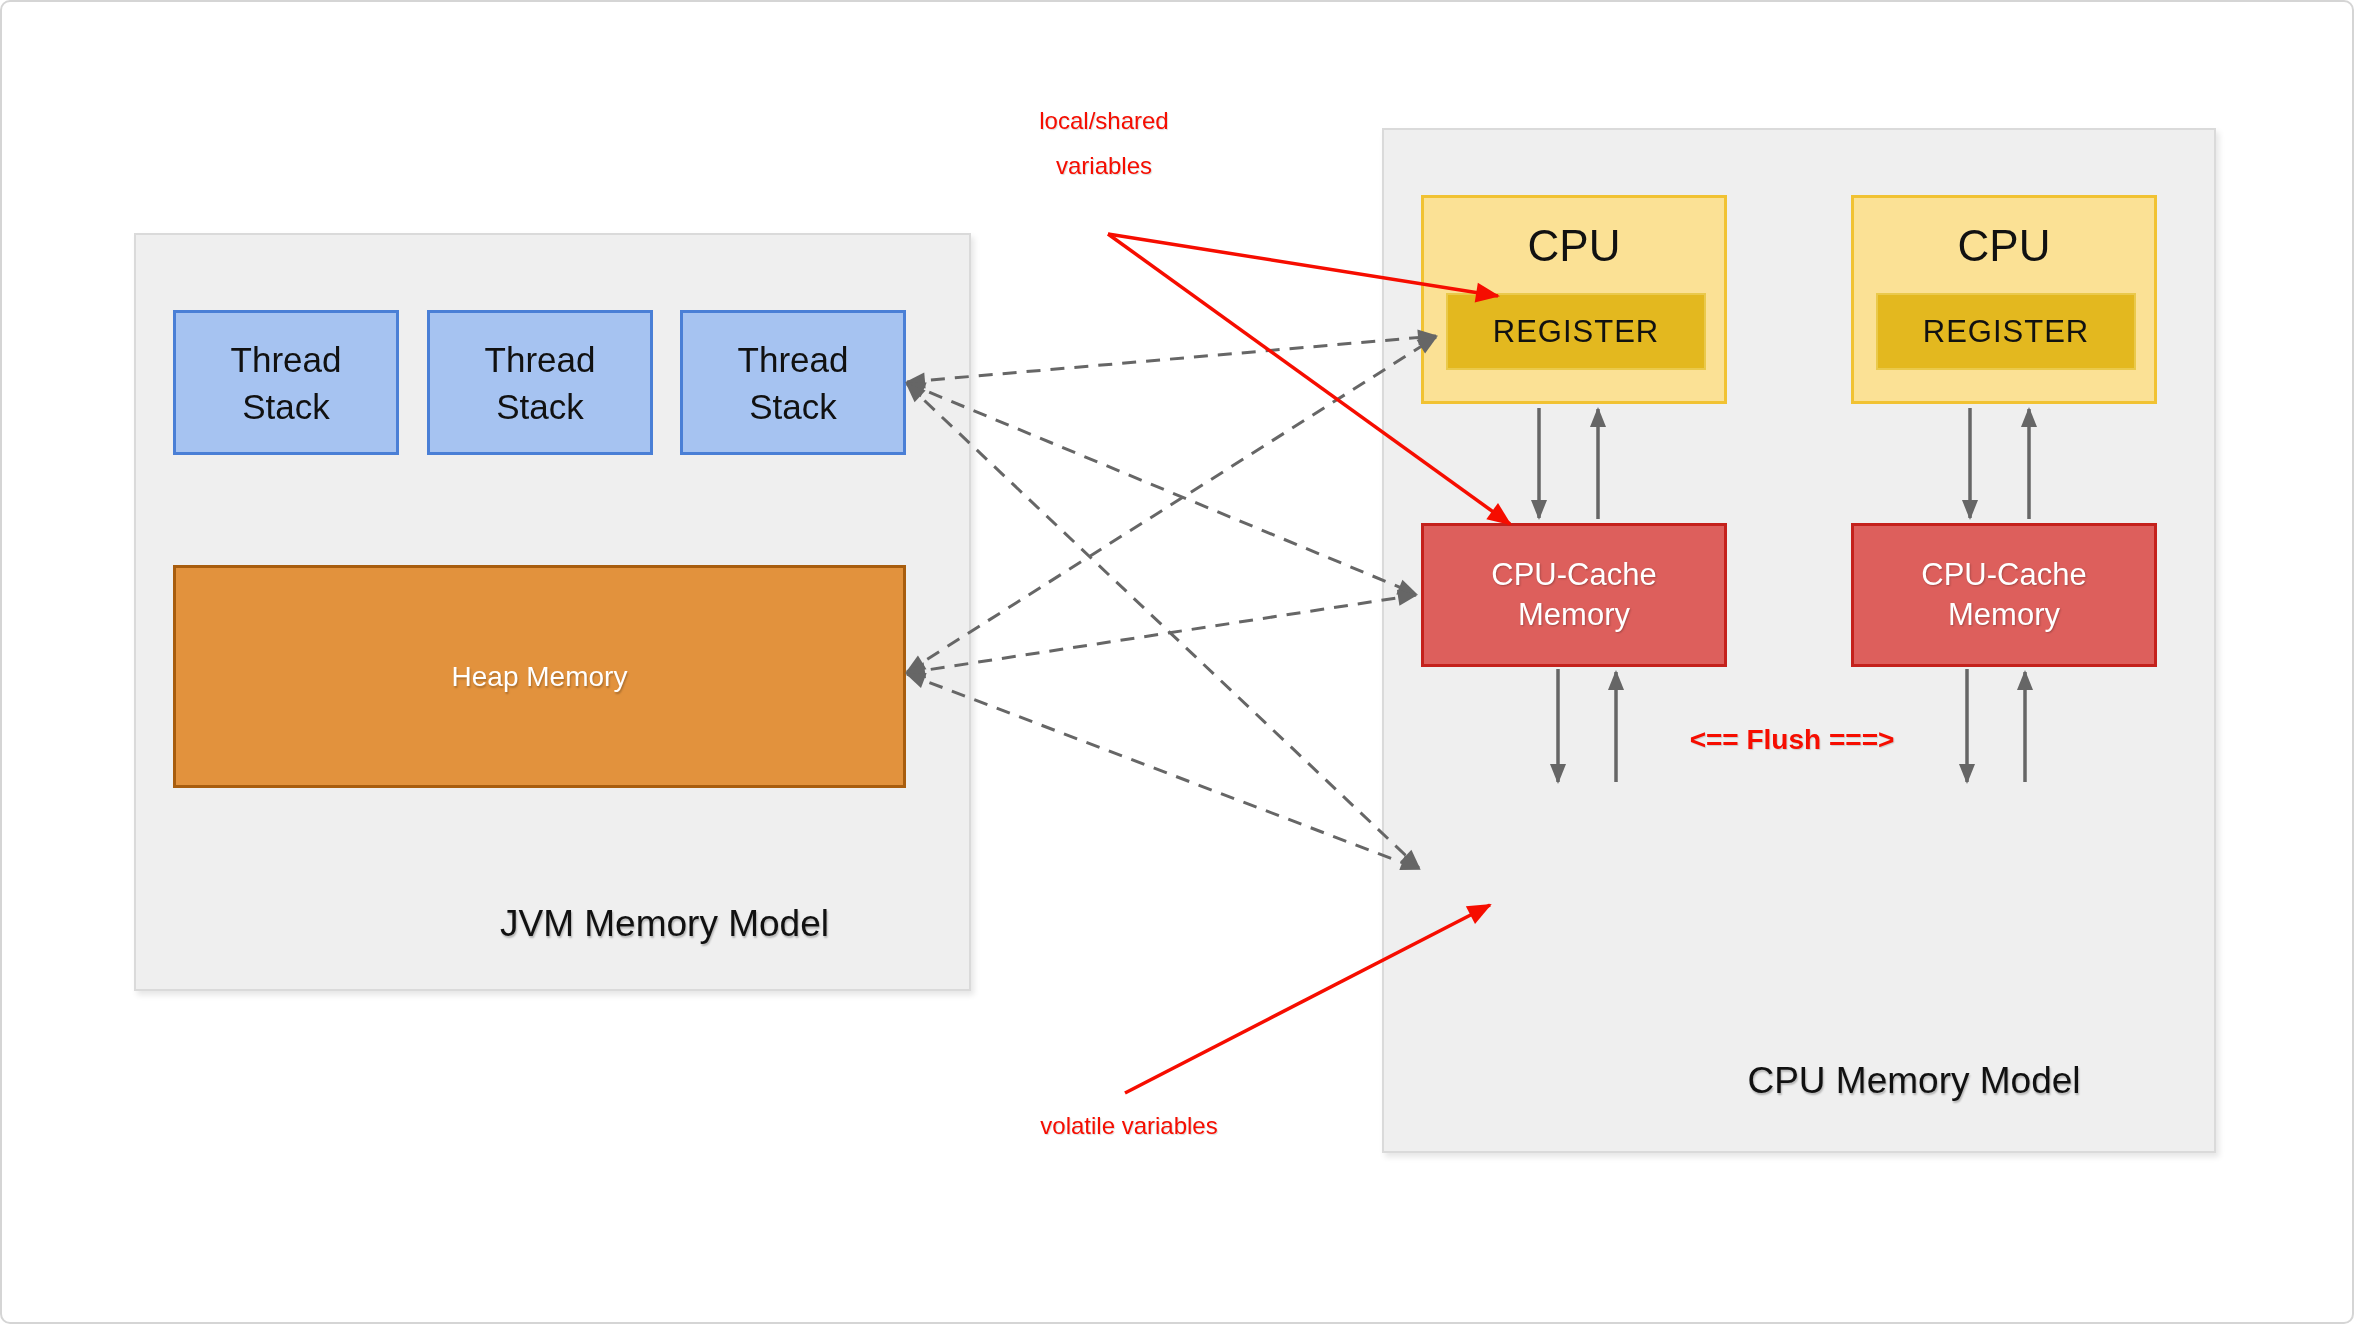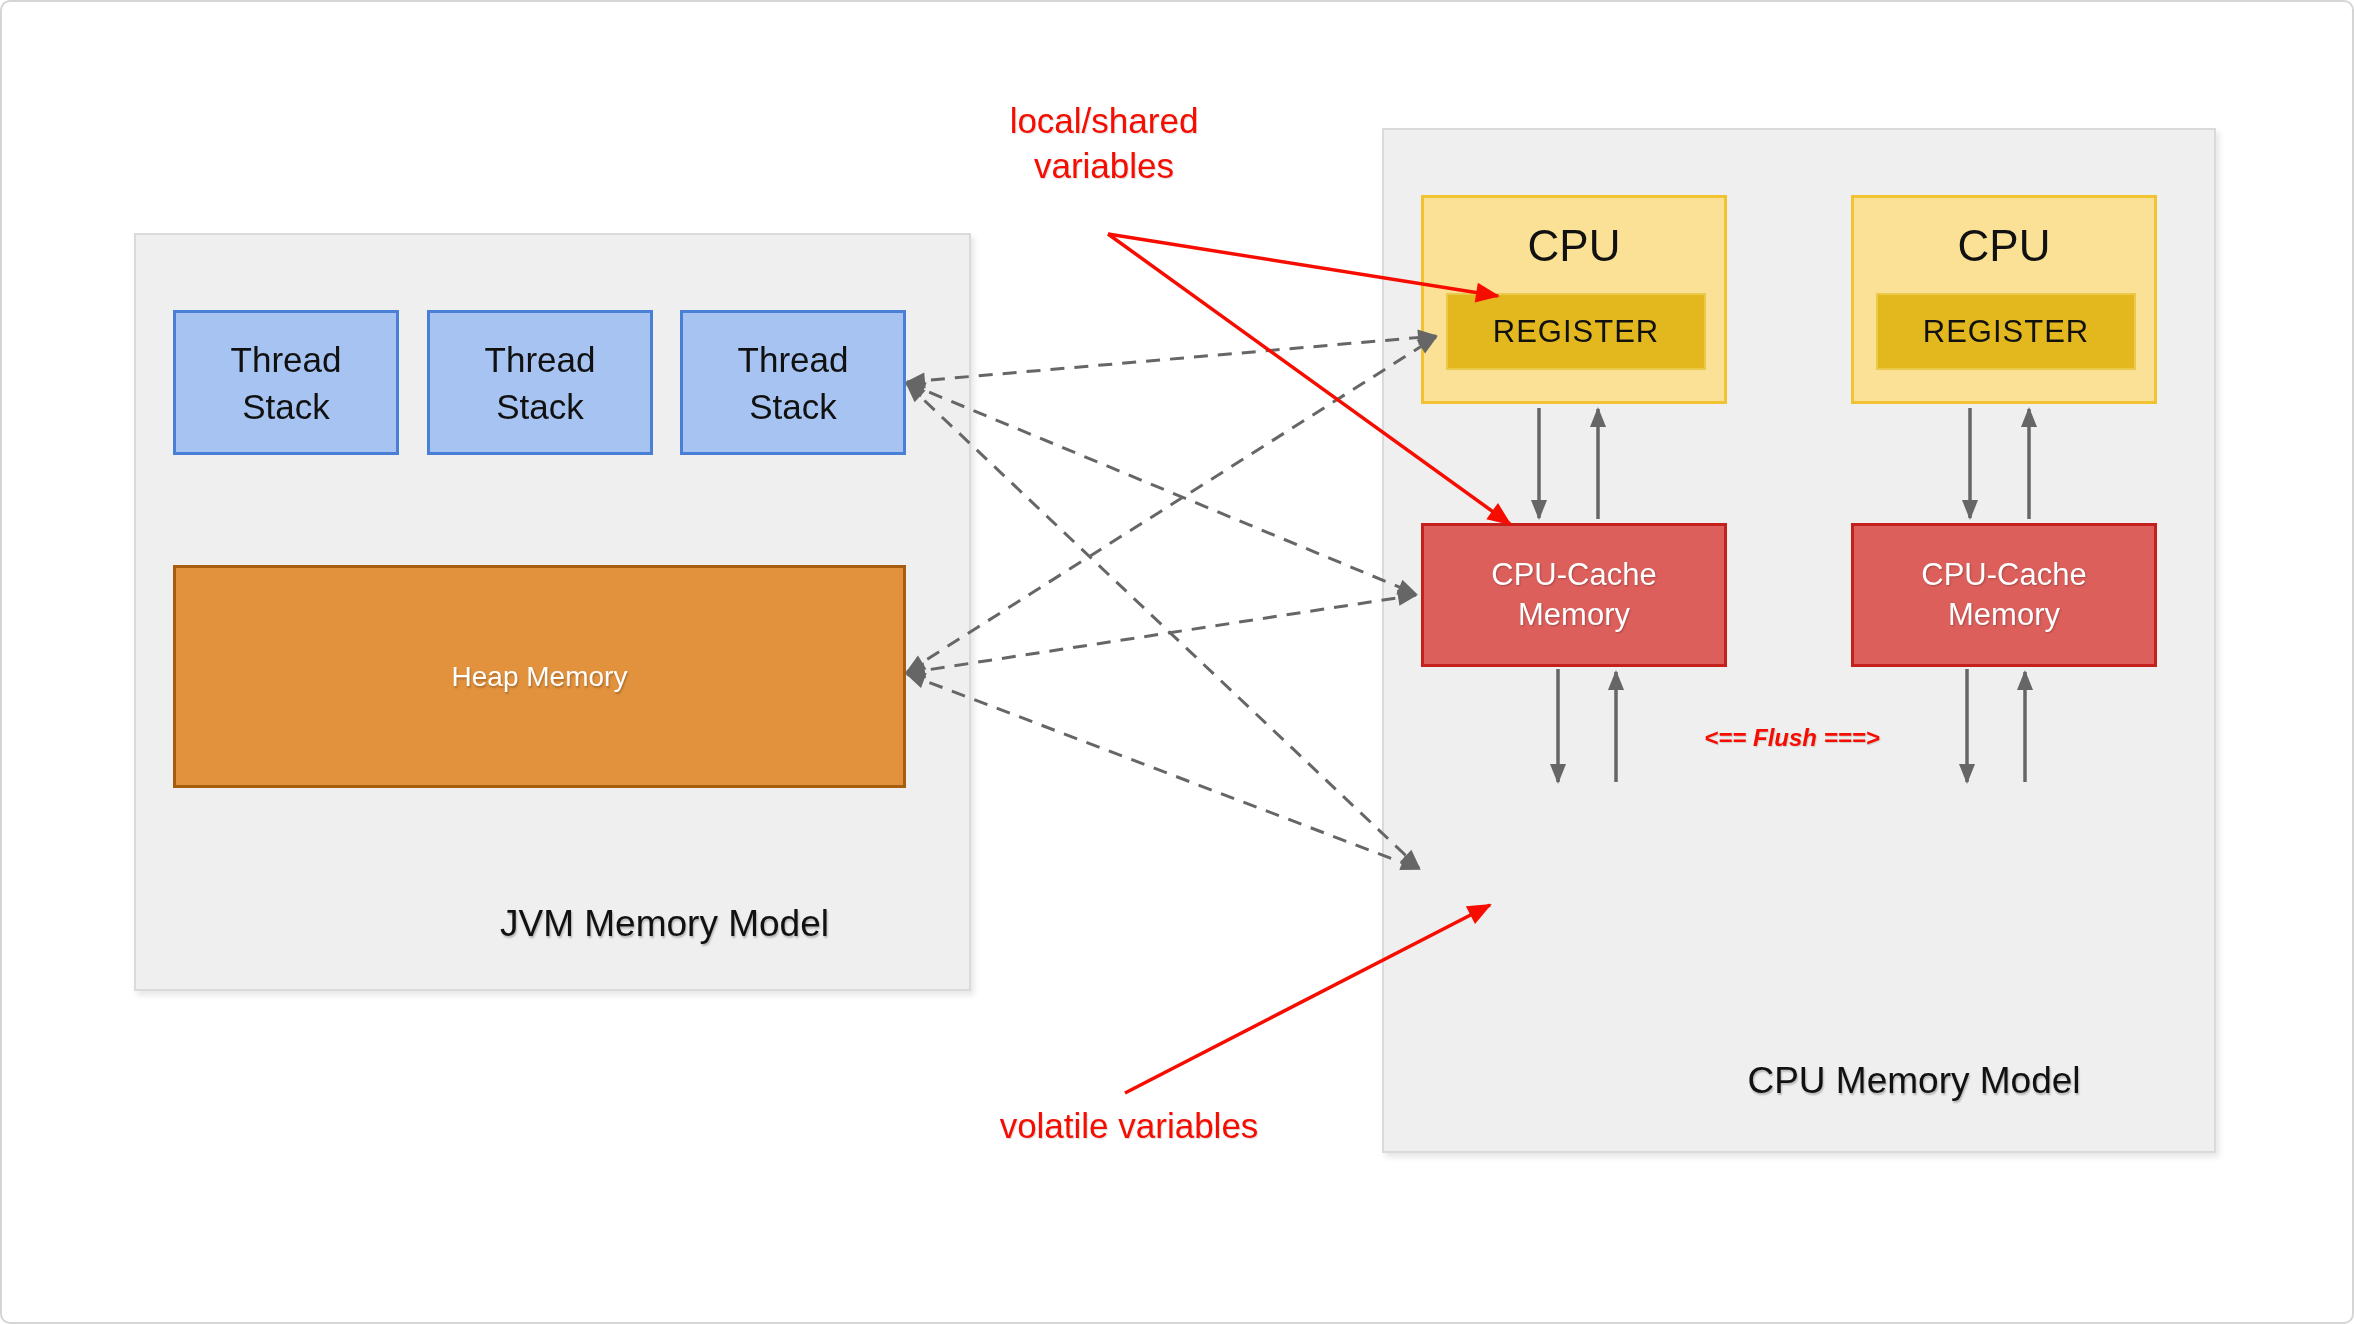--- a/index.html
+++ b/index.html
@@ -60,28 +60,27 @@
   .ram-box{
     left:1419px; top:785px; width:731px; height:177px;
     background:var(--ram-fill); border:3px solid var(--ram-border);
     font-size:40px; color:var(--text-light); text-shadow:1px 2px 2px rgba(0,0,0,0.25);
   }
   .panel-label{
     position:absolute; font-size:37px; color:var(--text-dark);
     text-align:center; text-shadow:1px 2px 2px rgba(0,0,0,0.25);
   }
   .red-note{
-    position:absolute; color:var(--annotation-red); font-size:35px; line-height:45px;
+    position:absolute; color:var(--annotation-red); font-size:24px; line-height:45px;
     text-align:center; text-shadow:1px 1px 1px rgba(0,0,0,0.15);
   }
   .flush-note{
     position:absolute; left:1640px; top:722px; width:300px; text-align:center;
-    color:var(--annotation-red); font-size:24px; font-weight:600;
+    color:var(--annotation-red); font-size:28px; font-weight:600;
     text-shadow:1px 1px 1px rgba(0,0,0,0.15);
-    font-style:italic;
   }
   svg.overlay{position:absolute; left:0; top:0; pointer-events:none;}
   .dash{stroke:var(--arrow-gray); stroke-width:3; fill:none; stroke-dasharray:14 10;}
   .flow{stroke:var(--arrow-gray); stroke-width:3.5; fill:none;}
   .redline{stroke:var(--annotation-red); stroke-width:3.5; fill:none;}
 </style>
 </head>
 <body>
 
 <div class="canvas">

